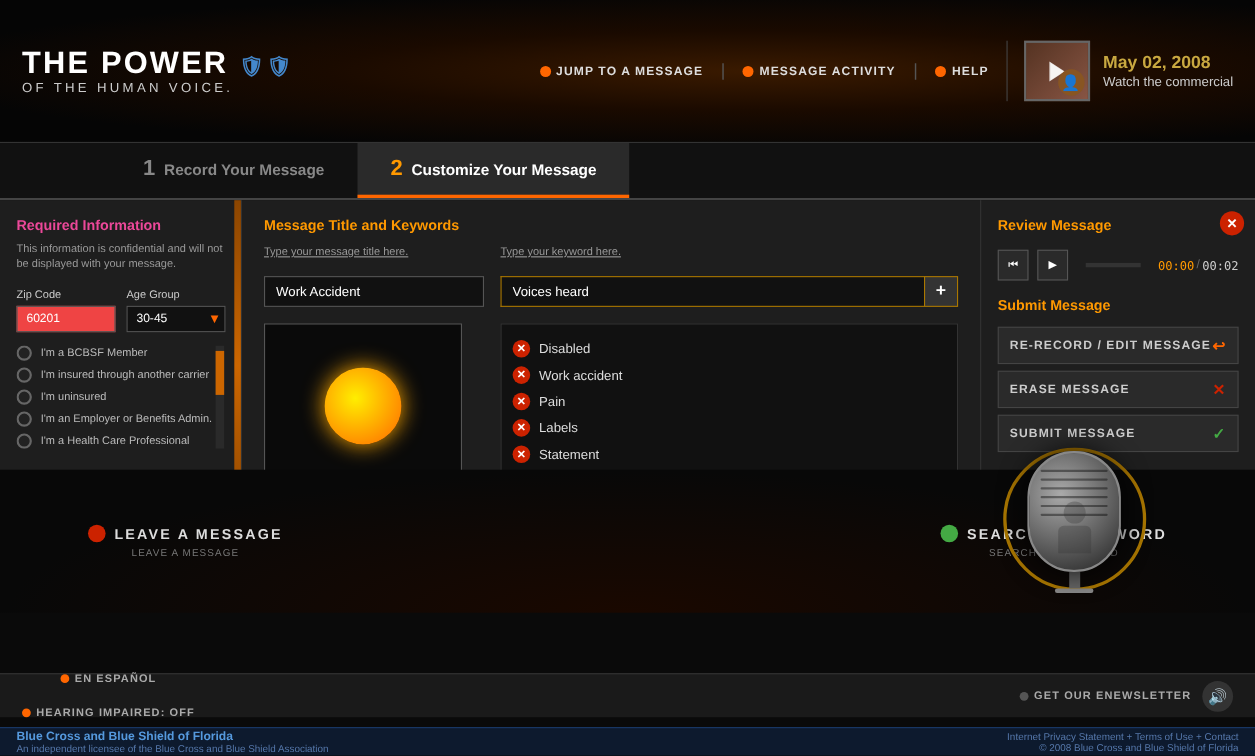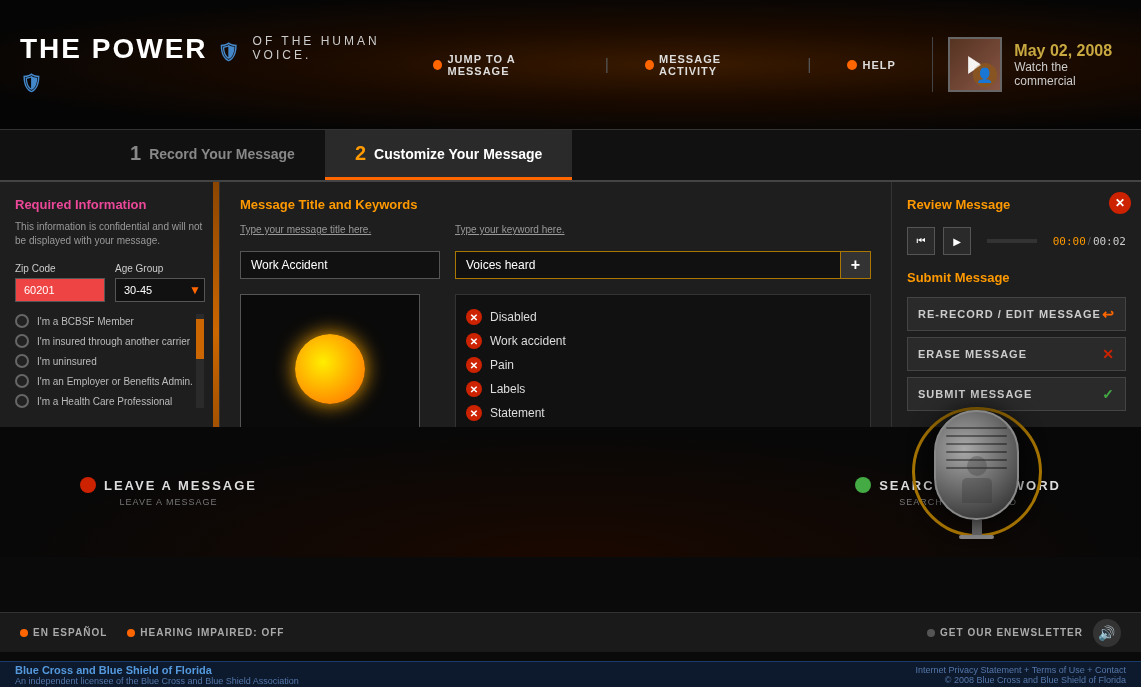--- a/index.html
+++ b/index.html
@@ -20,21 +20,21 @@
       position: relative;
       display: flex;
       align-items: center;
       justify-content: space-between;
       padding: 0 20px;
       border-bottom: 1px solid #333;
     }
 
     #logo-area {
       display: flex;
-      flex-direction: row;
+      flex-direction: column;
     }
 
     #logo-text {
       color: #fff;
       font-size: 28px;
       font-weight: bold;
       text-transform: uppercase;
       letter-spacing: 2px;
       line-height: 1.1;
     }
@@ -42,21 +42,21 @@
     #logo-sub {
       color: #ccc;
       font-size: 12px;
       letter-spacing: 3px;
       text-transform: uppercase;
     }
 
     #nav-area {
       display: flex;
       align-items: center;
-      gap: 36px;
+      gap: 16px;
     }
 
     .nav-item {
       display: flex;
       align-items: center;
       gap: 5px;
       cursor: pointer;
       color: #ddd;
       font-size: 11px;
       font-weight: bold;
@@ -984,21 +984,21 @@
   <div class="bottom-action">
     <div class="bottom-action-main">
       <div class="bottom-dot-green"></div>
       <span class="bottom-action-label">SEARCH BY KEYWORD</span>
     </div>
     <div class="bottom-action-sub" style="color:#777; font-size:9px;">SEARCH BY KEYWORD</div>
   </div>
 </div>
 
 <div id="footer" style="position:relative; background:#1a1a1a; border-top:1px solid #333; display:flex; align-items:center; justify-content:space-between; padding: 8px 20px; height:40px;">
-  <div id="footer-left" style="display:flex; gap:20px; align-items:center;">
+  <div id="footer-left" style="display:flex; gap:20px; align-items:center;flex-direction:column;">
     <div class="footer-link">
       <span class="footer-link-dot"></span>
       <span>EN ESPAÑOL</span>
     </div>
     <div class="footer-link">
       <span class="footer-link-dot" style="background:#ff6600;"></span>
       <span>HEARING IMPAIRED: OFF</span>
     </div>
   </div>
   <div id="footer-right" style="display:flex; align-items:center; gap:10px;">

